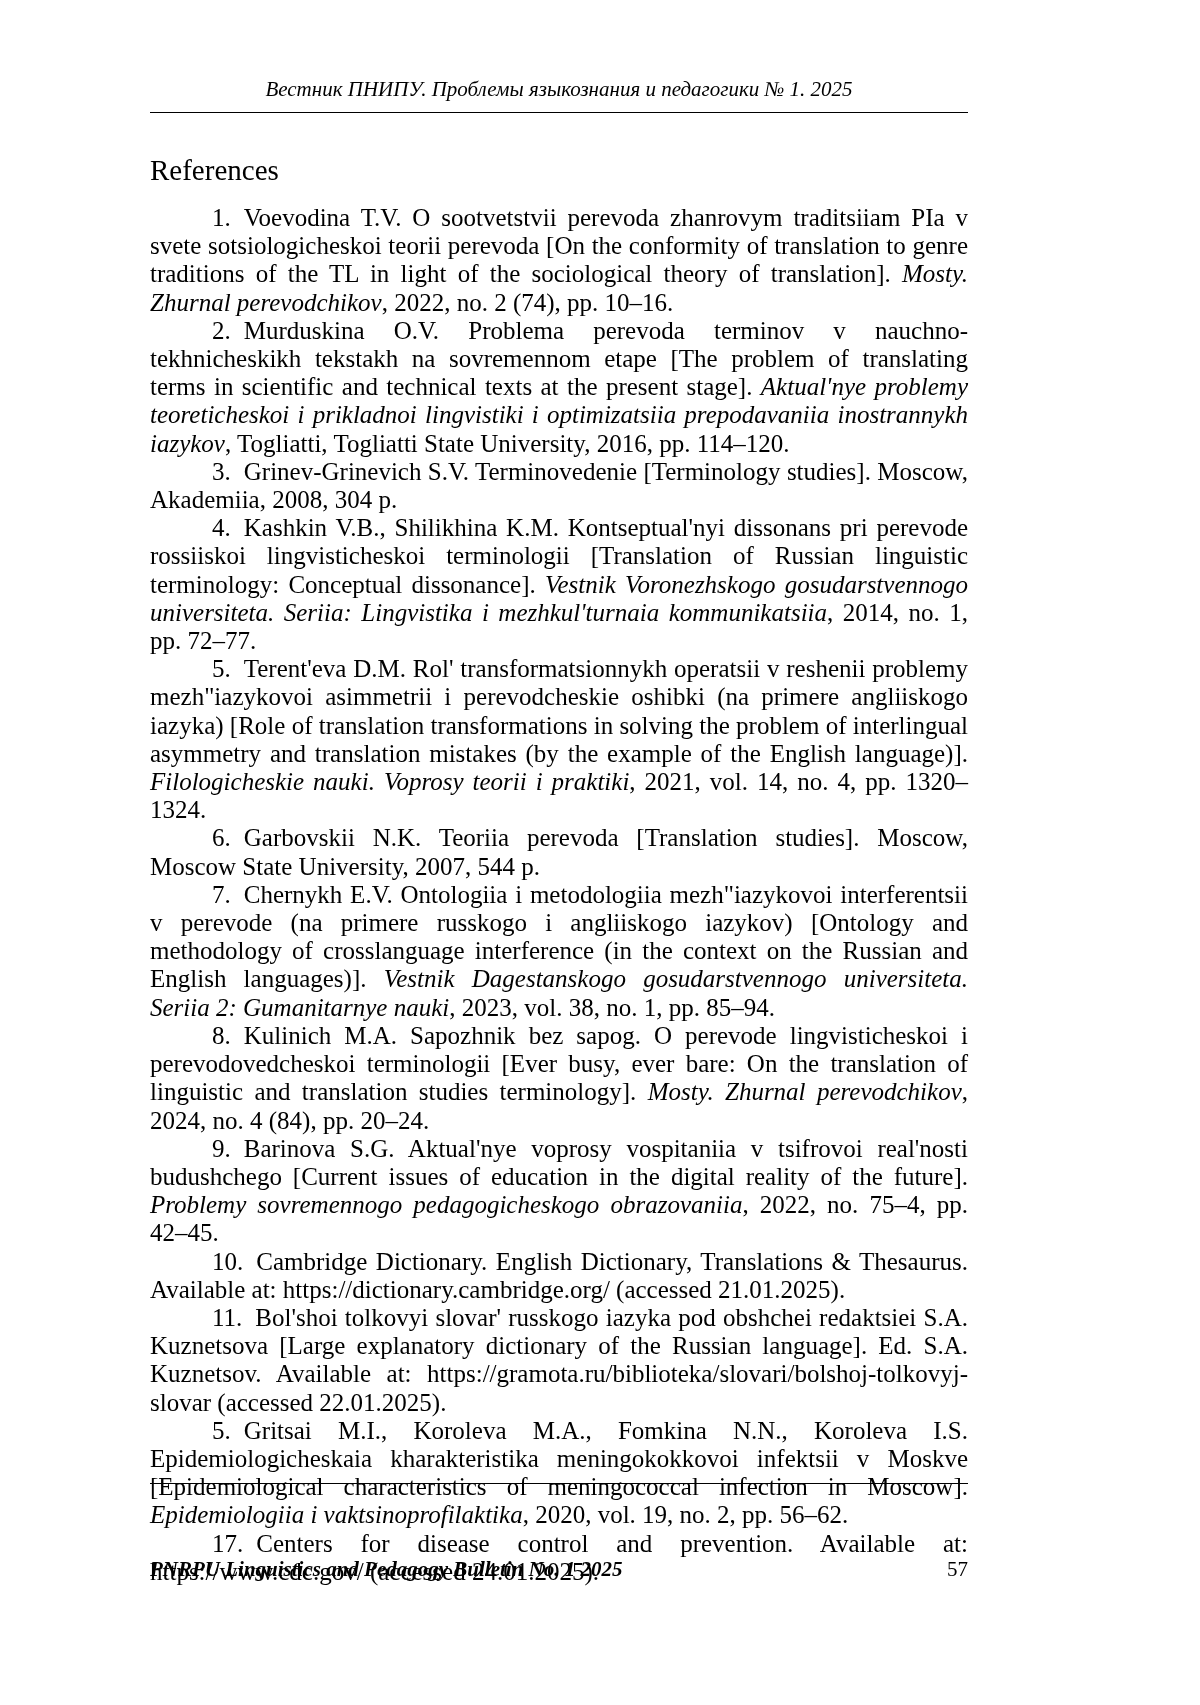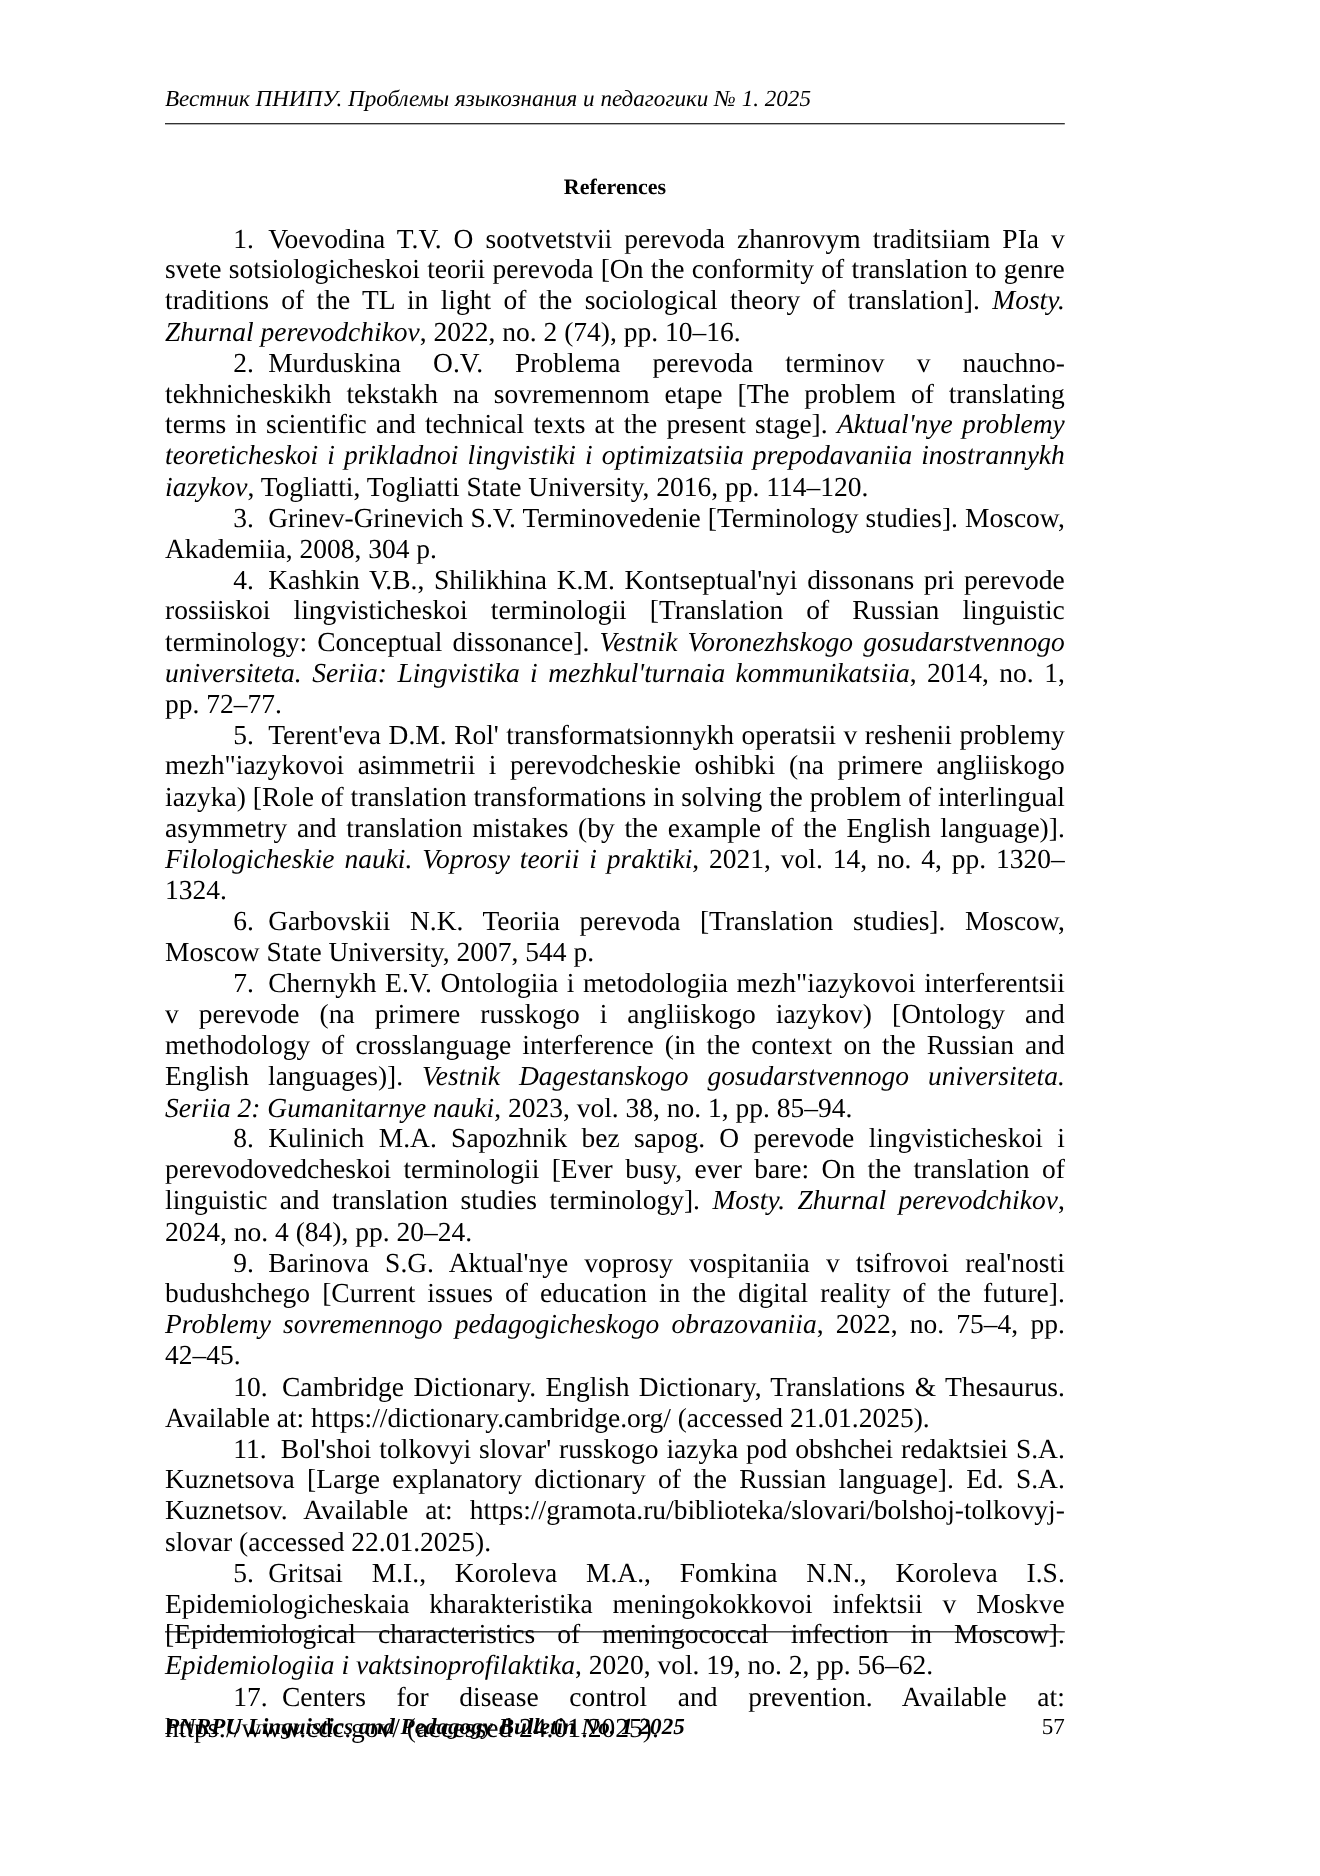--- a/index.html
+++ b/index.html
@@ -20,43 +20,43 @@
     position: relative;
     width: 1200px;
     height: 1705px;
     background: #ffffff;
   }
   .running-head {
     position: absolute;
     top: 76px;
     left: 150px;
     width: 818px;
+    text-align: center;
     font-style: italic;
     font-size: 21px;
     line-height: 26px;
     white-space: nowrap;
   }
   .head-rule {
     position: absolute;
     top: 112px;
     left: 150px;
     width: 818px;
     border-top: 1.6px solid #000000;
     height: 0;
   }
   .main {
     position: absolute;
     top: 156px;
     left: 150px;
     width: 818px;
   }
   .section-title {
-    text-align: center;
-    font-weight: bold;
-    font-size: 20px;
+    font-weight: normal;
+    font-size: 29px;
     line-height: 28px;
     margin: 0 0 20px 0;
   }
   .ref {
     margin: 0;
     font-size: 25px;
     line-height: 28.2px;
     text-align: justify;
     text-indent: 62px;
   }

